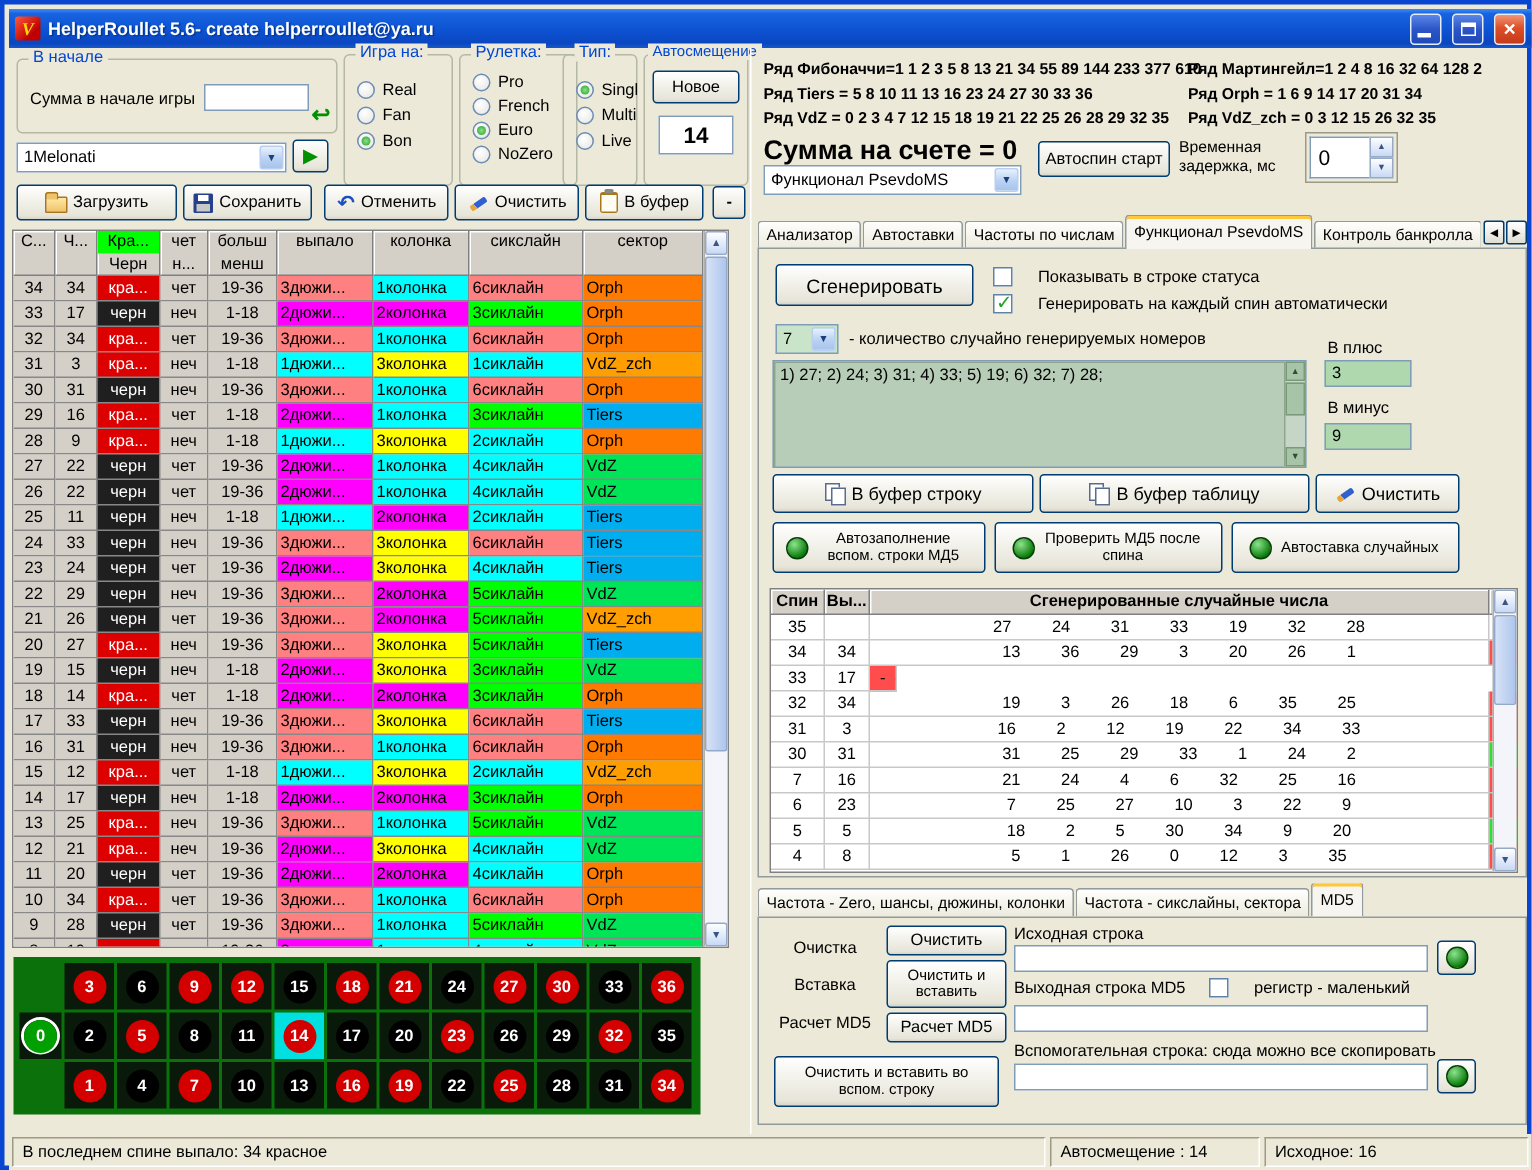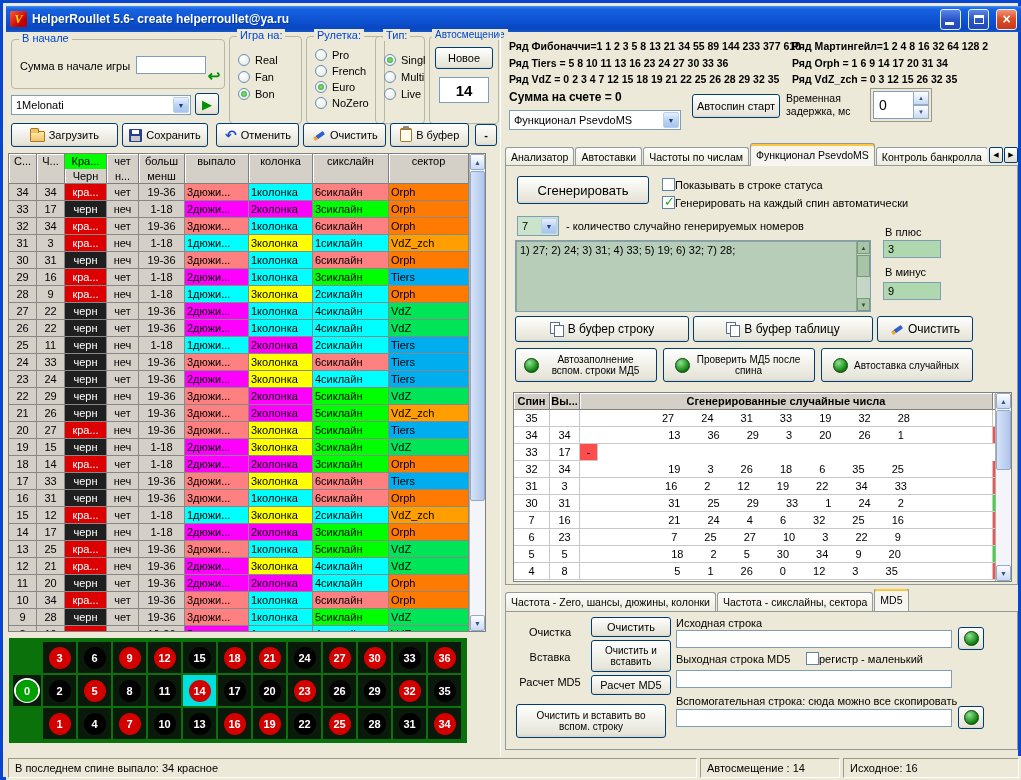--- a/index.html
+++ b/index.html
@@ -23,21 +23,21 @@
   .xpselect{background:#fff;border:1px solid #7F9DB9;position:relative;display:flex;align-items:center;padding:0 18px 0 4px;}
   .xpselect .arr{position:absolute;right:1px;top:1px;bottom:1px;width:16px;border:1px solid #B9CEF0;border-radius:2px;
     background:linear-gradient(180deg,#E8F1FD,#BDD4F3 50%,#A6C4EC);display:flex;align-items:center;justify-content:center;font-size:7px;color:#1C3E7A;}
   .group{position:absolute;border:1px solid #B5B8A4;border-radius:4px;}
   .group>.glabel{position:absolute;top:-8px;left:7px;background:#ECE9D8;padding:0 3px;color:#0046D5;white-space:nowrap;}
   .radrow{display:flex;align-items:center;gap:5px;height:17px;padding-left:8px;}
   .radio{width:12px;height:12px;border-radius:50%;border:1px solid #6B8CB5;background:radial-gradient(circle at 40% 35%,#fff,#E4E4E0);position:relative;flex:0 0 auto;}
   .radio.on::after{content:"";position:absolute;left:2px;top:2px;width:6px;height:6px;border-radius:50%;background:radial-gradient(#8CE08C,#1FA11F);}
   .cbx{width:13px;height:13px;border:1px solid #5F82A8;background:#fff;position:relative;flex:0 0 auto;}
   .cbx.on::after{content:"✓";position:absolute;left:1px;top:-3px;color:#21A121;font-weight:bold;font-size:13px;}
-  .cbrow{display:flex;align-items:center;gap:0;position:absolute;white-space:nowrap;}
+  .cbrow{display:flex;align-items:center;gap:17px;position:absolute;white-space:nowrap;}
   
   .ic{display:inline-block;position:relative;flex:0 0 auto;}
   .ic-open-folder-icon{width:15px;height:11px;background:linear-gradient(#FFE9A6,#EFC36C);border:1px solid #A8761B;border-radius:1px;margin-top:2px;}
   .ic-open-folder-icon::before{content:"";position:absolute;top:-4px;left:-1px;width:7px;height:4px;background:#EFC36C;border:1px solid #A8761B;border-bottom:none;border-radius:2px 2px 0 0;}
   .ic-save-icon{width:13px;height:13px;background:#27408B;border-radius:1px;}
   .ic-save-icon::before{content:"";position:absolute;top:1px;left:3px;width:7px;height:4px;background:#fff;}
   .ic-save-icon::after{content:"";position:absolute;bottom:1px;left:2px;width:9px;height:5px;background:#C8C8C8;}
   .ic-undo-icon::before{content:"↶";color:#1F4FBF;font-weight:bold;font-size:14px;}
   .ic-brush-icon{width:14px;height:13px;}
   .ic-brush-icon::before{content:"";position:absolute;left:1px;top:5px;width:12px;height:4px;border-radius:1px;
@@ -92,21 +92,21 @@
   .sbthumb{position:absolute;left:0;width:15px;border:1px solid #93A9CC;border-radius:2px;background:linear-gradient(90deg,#D7E2F7,#AEC6EC);}
   
   #board{position:absolute;left:3px;top:606px;width:458px;height:105px;background:#0B720B;padding:4px;display:grid;grid-template-columns:28px repeat(12,33px);grid-template-rows:repeat(3,31px);gap:2px;}
   .bcell{background:#0A1A0A;position:relative;display:flex;align-items:center;justify-content:center;}
   .bcell.hl{background:#00E0E0;}
   .bcirc{width:22px;height:22px;border-radius:50%;color:#fff;font-weight:bold;font-size:11px;display:flex;align-items:center;justify-content:center;position:relative;z-index:2;}
   .zell{position:absolute;left:1px;top:3px;right:1px;bottom:3px;border:2px solid #fff;border-radius:50%;z-index:1;}
   
   #info-left{position:absolute;left:8px;top:6px;font-weight:bold;font-size:10.5px;line-height:16.5px;white-space:nowrap;}
   #info-right{position:absolute;left:291px;top:6px;font-weight:bold;font-size:10.5px;line-height:16.5px;white-space:nowrap;}
-  #account{position:absolute;left:8px;top:58px;font-weight:bold;font-size:12px;}
+  #account{position:absolute;left:8px;top:58px;font-weight:bold;font-size:18px;}
   #func-select{position:absolute;left:8px;top:78px;width:172px;height:20px;}
   #btn-autospin{position:absolute;left:191px;top:62px;width:88px;height:24px;}
   #delay-label{position:absolute;left:285px;top:60px;width:84px;font-size:10.5px;line-height:13px;}
   #spinner-wrap{position:absolute;left:369px;top:56px;width:62px;height:34px;border:1px solid #9D9A84;background:#ECE9D8;padding:2px;display:flex;}
   #spin-val{flex:1;background:#fff;border:1px solid #7F9DB9;border-right:none;display:flex;align-items:center;padding-left:5px;font-size:14px;}
   #spin-arrows{width:16px;display:flex;flex-direction:column;}
   .spbtn{flex:1;border:1px solid #96AAC8;background:linear-gradient(180deg,#FDFEFF,#C8D9F5);font-size:6px;color:#3A5580;display:flex;align-items:center;justify-content:center;}
   
   #tabstrip{position:absolute;left:4px;top:111px;width:482px;height:23px;display:flex;align-items:flex-end;overflow:hidden;}
   .tab{height:19px;padding:0 5px;display:flex;align-items:center;white-space:nowrap;font-size:10.5px;border:1px solid #919B9C;border-bottom:none;border-radius:3px 3px 0 0;background:linear-gradient(180deg,#FEFEFD,#EDEBDD);margin-right:1px;}

